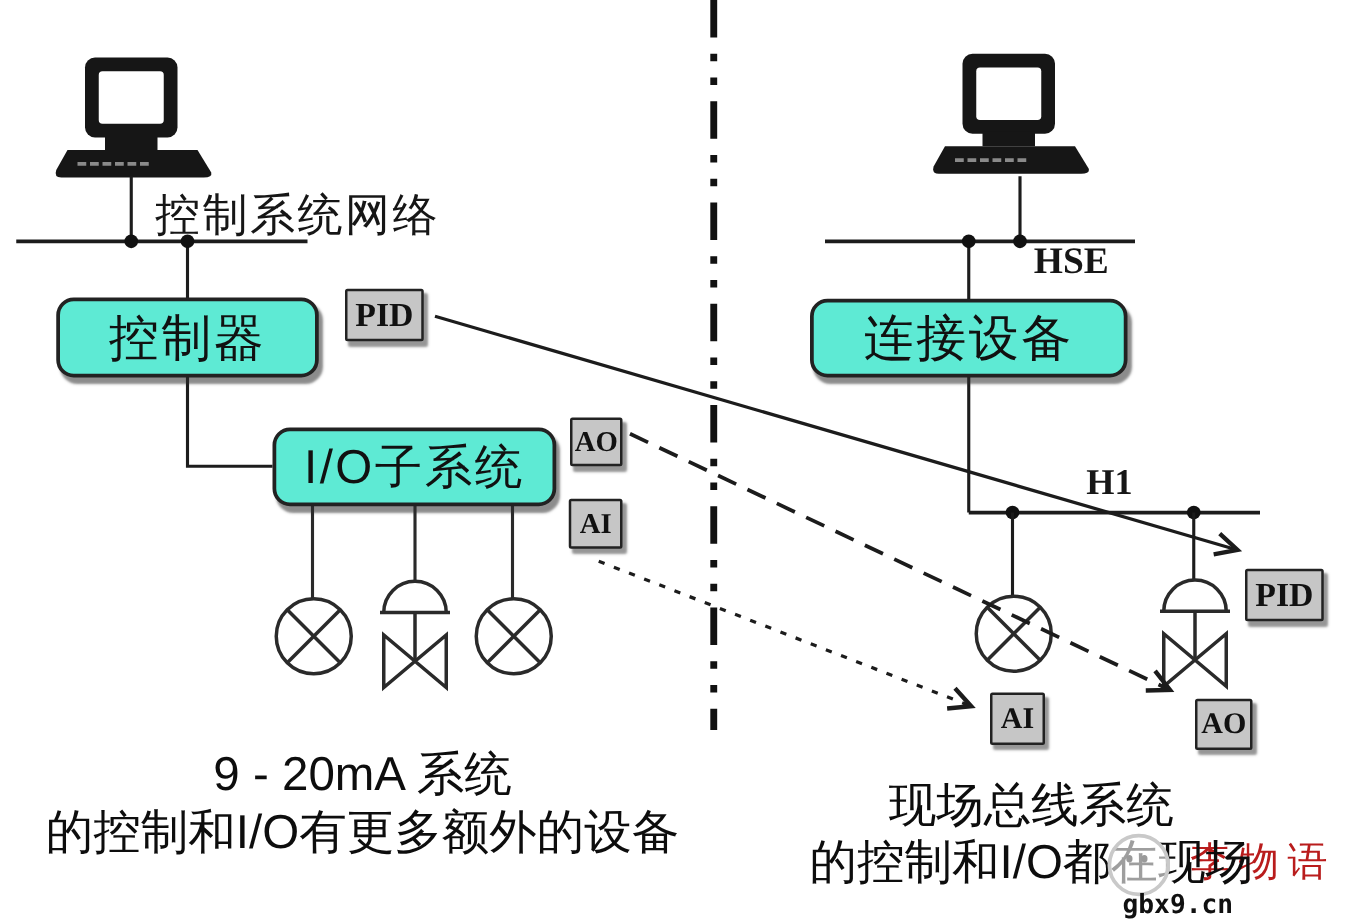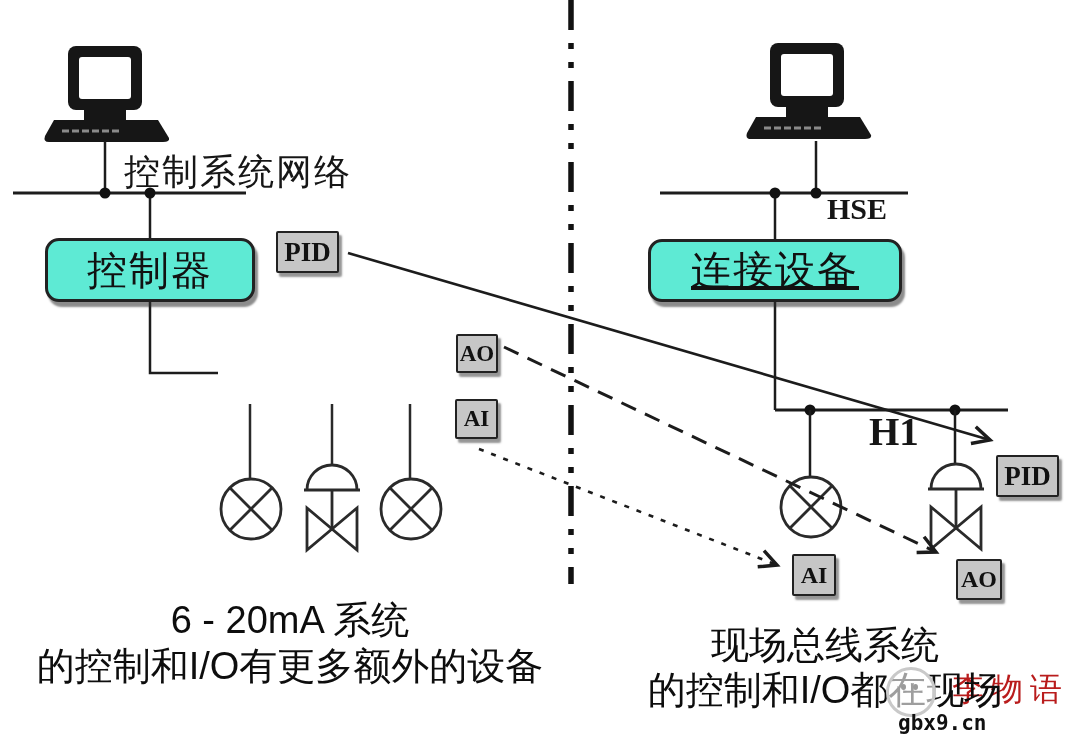--- a/index.html
+++ b/index.html
@@ -124,35 +124,36 @@
     <line x1="504" y1="347" x2="936" y2="552" stroke="#1c1c1c" stroke-width="3" stroke-dasharray="16 10" marker-end="url(#arrow)"></line>
     <line x1="479" y1="449" x2="777" y2="565" stroke="#1c1c1c" stroke-width="2.6" stroke-dasharray="5 8" marker-end="url(#arrow)"></line>
   </svg>
 
   <div class="cnlabel" style="left:124px;top:148px;font-size:36px;letter-spacing:2px;">控制系统网络</div>
 
   <div class="node" style="left:45px;top:238px;width:204px;height:58px;">控制器</div>
 
   <div class="tag" style="left:276px;top:231px;width:59px;height:38px;font-size:27px;">PID</div>
 
+  <div class="node" style="left:218px;top:342px;width:221px;height:57px;font-size:38px;">I/O子系统</div>
 
   <div class="tag" style="left:456px;top:334px;width:38px;height:35px;font-size:23px;">AO</div>
 
   <div class="tag" style="left:455px;top:399px;width:39px;height:36px;font-size:23px;">AI</div>
 
   <div class="caption" style="left:20px;top:597px;width:540px;">
-    <div>6 - 20mA 系统</div>
+    <div>9 - 20mA 系统</div>
     <div>的控制和I/O有更多额外的设备</div>
   </div>
 
   <div class="buslabel" style="left:827px;top:152px;font-size:30px;">HSE</div>
 
-  <div class="node" style="left:648px;top:239px;width:248px;height:57px;text-decoration:underline;">连接设备</div>
+  <div class="node" style="left:648px;top:239px;width:248px;height:57px;">连接设备</div>
 
-  <div class="buslabel" style="left:869px;top:369px;font-size:39px;">H1</div>
+  <div class="buslabel" style="left:869px;top:330px;font-size:29px;">H1</div>
 
   <div class="tag" style="left:996px;top:455px;width:59px;height:38px;font-size:27px;">PID</div>
 
   <div class="tag" style="left:792px;top:554px;width:40px;height:38px;font-size:24px;">AI</div>
 
   <div class="tag" style="left:956px;top:559px;width:42px;height:37px;font-size:24px;">AO</div>
 
   <div class="wm-author" style="left:952px;top:668px;">李物语</div>
 
   <div class="caption" style="left:635px;top:623px;width:380px;line-height:45px;">

